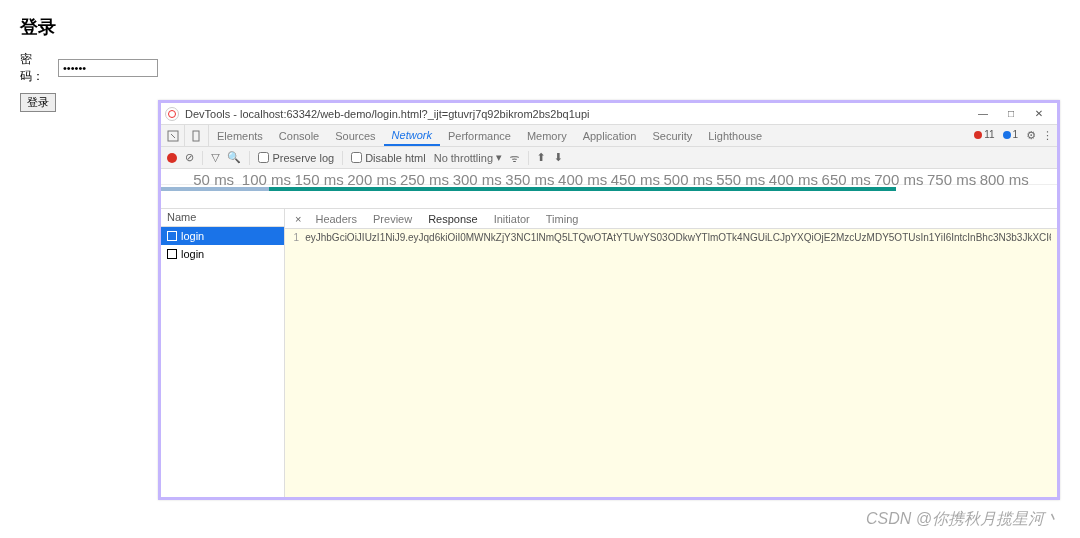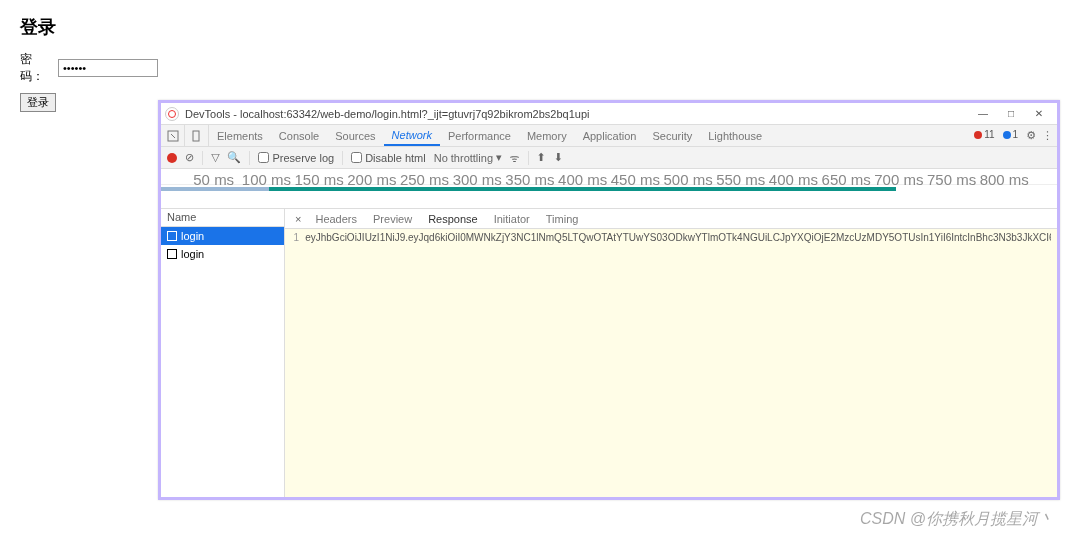--- a/index.html
+++ b/index.html
@@ -53,21 +53,21 @@
     
     .detail-pane { flex: 1; display: flex; flex-direction: column; overflow: hidden; }
     .detail-tabs { height: 20px; border-bottom: 1px solid #ddd; display: flex; align-items: center; font-size: 11px; color: #777; padding-left: 4px; }
     .detail-tabs .dtab { padding: 0 8px; cursor: pointer; }
     .detail-tabs .dtab.active { color: #333; }
     .detail-tabs .close-x { padding: 0 6px; cursor: pointer; color: #666; }
     .response-body { flex: 1; background: #fffde7; padding: 3px 6px; font-family: monospace; font-size: 10px; color: #555; display: flex; overflow: hidden; }
     .line-no { color: #999; width: 12px; text-align: right; margin-right: 6px; }
     .resp-text { white-space: nowrap; overflow: hidden; text-overflow: clip; }
     
-    .watermark { position: absolute; right: 26px; bottom: 8px; font-size: 16px; color: rgba(0,0,0,0.35); font-style: italic; }
+    .watermark { position: absolute; right: 20px; bottom: 8px; font-size: 16px; color: rgba(0,0,0,0.35); font-style: italic; }
   </style>
 </head>
 <body>
 
 <div class="login-form">
   <h2>登录</h2>
   <div class="form-row">
     <label>密码：</label>
     <input type="text" value="••••••" style="">
   </div>

